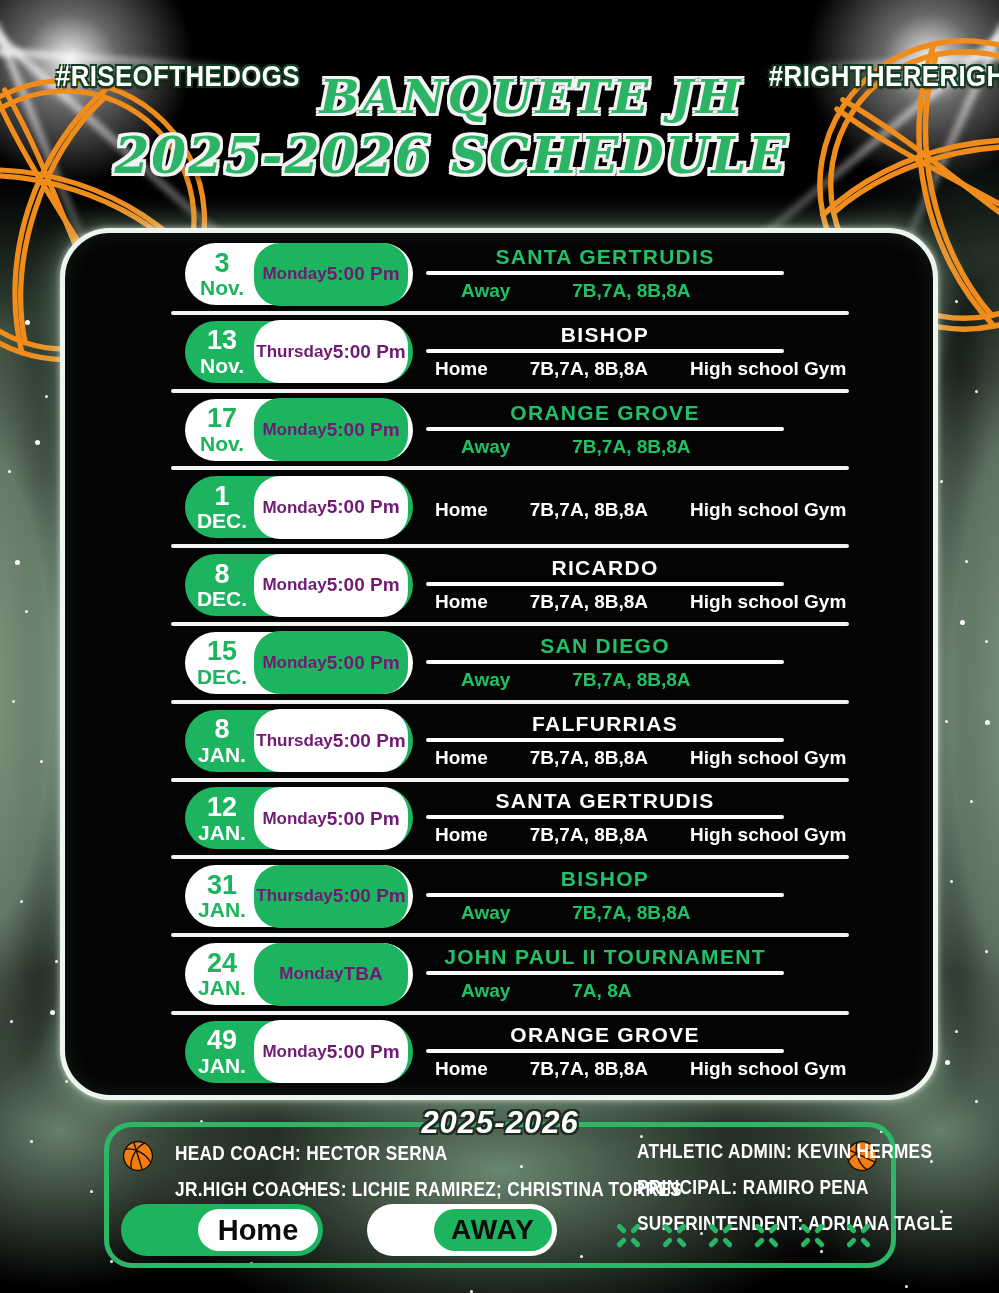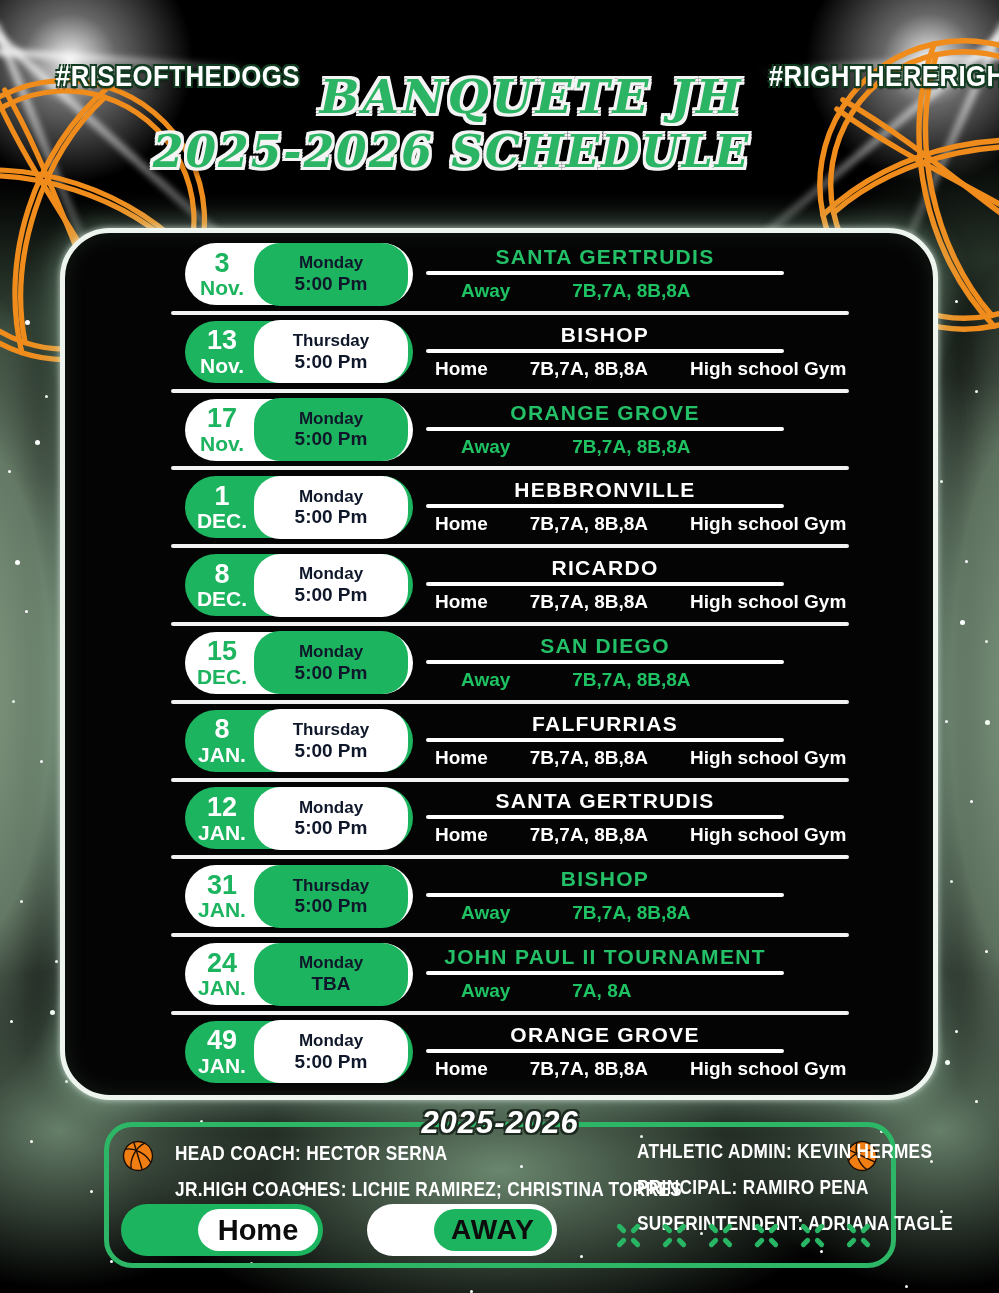--- a/index.html
+++ b/index.html
@@ -54,39 +54,39 @@
   .hline1{display:flex;align-items:center;justify-content:space-between;}
   .hashtag{font-size:30px;font-weight:800;color:#fff;letter-spacing:.5px;
     transform:scaleX(.86);transform-origin:center;display:inline-block;white-space:nowrap;
     text-shadow:-2px -2px 0 #113c21,2px -2px 0 #113c21,-2px 2px 0 #113c21,2px 2px 0 #113c21,0 3px 2px rgba(0,0,0,.6);}
   .big-green{font-family:"DejaVu Serif", serif;font-style:italic;font-weight:bold;color:#2bb463;
     white-space:nowrap;
     text-shadow:-3px -3px 0 #f4f4f4,3px -3px 0 #f4f4f4,-3px 3px 0 #f4f4f4,3px 3px 0 #f4f4f4,
       0 -3px 0 #f4f4f4,0 3px 0 #f4f4f4,-3px 0 0 #f4f4f4,3px 0 0 #f4f4f4,0 5px 6px rgba(0,0,0,.55);margin-top:41px;}
   .title{font-size:47px;letter-spacing:3px;}
   .subtitle-wrap{text-align:center;padding-right:96px;margin-top:2px;}
-  .subtitle{font-size:44px;letter-spacing:2px;}
+  .subtitle{font-size:50px;letter-spacing:2px;}
   
   .panel{position:absolute;left:60px;top:228px;width:878px;height:872px;box-sizing:border-box;
     background:#040404;border:5px solid #eef4ee;border-radius:50px;
     box-shadow:0 0 28px 6px rgba(185,235,200,.4), 0 0 6px rgba(255,255,255,.7), inset 0 0 22px rgba(160,220,175,.12);
     padding:10px 78px 12px 120px;display:flex;flex-direction:column;justify-content:space-between;z-index:4;}
   .row{display:flex;align-items:center;gap:12px;height:62px;}
   .sep{height:4px;background:#f3f3f3;border-radius:2px;margin-left:-14px;width:calc(100% + 8px);flex-shrink:0;}
   .date-pill{width:228px;height:62px;border-radius:32px;display:flex;align-items:center;
     padding:5px;box-sizing:border-box;flex-shrink:0;}
   .row.away .date-pill{background:#fff;}
   .row.home .date-pill{background:#1db45f;}
   .date-left{width:64px;text-align:center;font-weight:800;line-height:1.02;}
   .row.away .date-left{color:#1db45f;}
   .row.home .date-left{color:#fff;}
   .date-day{display:block;font-size:27px;}
   .date-month{display:block;font-size:21px;}
-  .day-pill{flex:1;height:63px;border-radius:26px;display:flex;flex-direction:column;
-    align-items:center;justify-content:center;line-height:1.15;color:#0f172a;}
+  .day-pill{flex:1;height:63px;border-radius:26px;display:flex;
+    align-items:center;justify-content:center;line-height:1.15;color:#701a75;}
   .row.away .day-pill{background:#1db45f;}
   .row.home .day-pill{background:#fff;}
   .weekday{font-size:17px;font-weight:600;}
   .time{font-size:19px;font-weight:700;}
   .game-info{flex:1;display:flex;flex-direction:column;justify-content:center;min-width:0;}
   .opp-wrap{width:360px;display:flex;flex-direction:column;align-items:center;}
   .opponent{font-size:21px;font-weight:800;letter-spacing:1.3px;white-space:nowrap;line-height:1.05;}
   .row.away .opponent{color:#23c068;}
   .row.home .opponent{color:#fff;}
   .underline{width:358px;height:4px;background:#fff;border-radius:2px;margin-top:3px;}
@@ -258,24 +258,20 @@
         <div class="date-left">
           <span class="date-day">1</span>
           <span class="date-month">DEC.</span>
         </div>
         <div class="day-pill">
           <span class="weekday">Monday</span>
           <span class="time">5:00 Pm</span>
         </div>
       </div>
       <div class="game-info">
-        <div class="opp-wrap">
-          <div class="opponent">HEBBRONVILLE</div>
-          <div class="underline"></div>
-        </div>
         <div class="details">
           <span>Home</span>
           <span>7B,7A, 8B,8A</span>
           <span>High school Gym</span>
         </div>
       </div>
     </section>
     <div class="sep"></div>
 
     <section class="row home">

